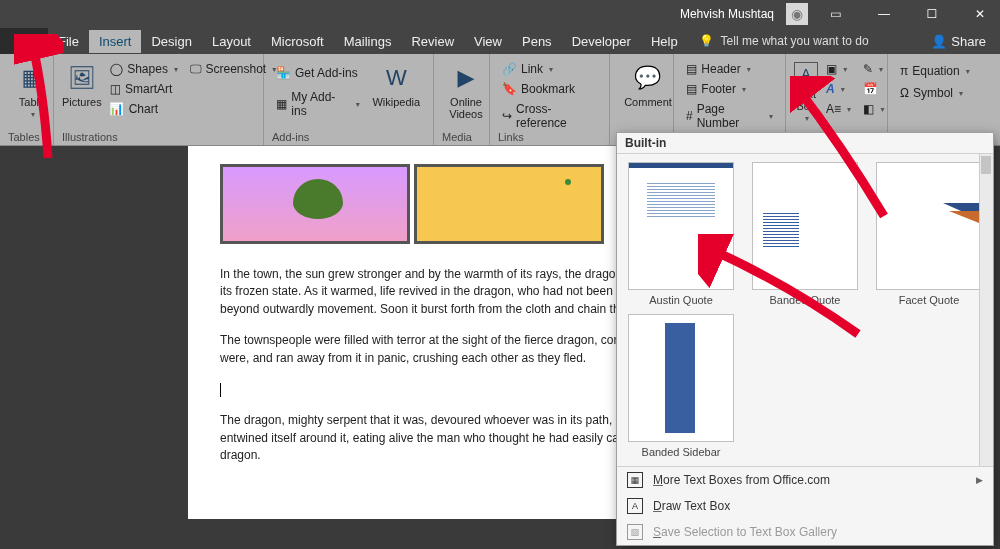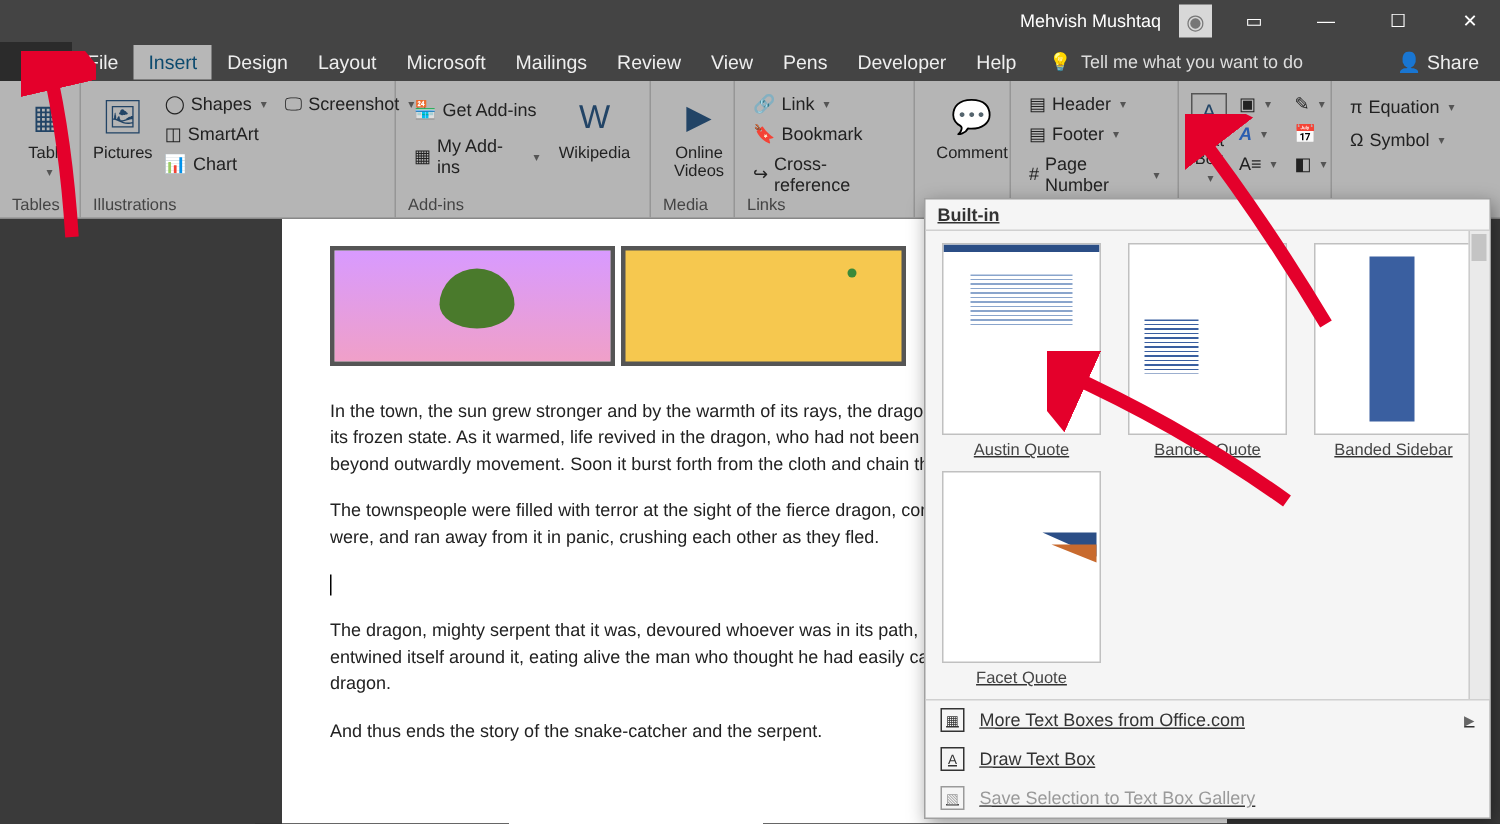--- a/index.html
+++ b/index.html
@@ -36,21 +36,21 @@
   .picrow { display:flex; gap:4px; margin-bottom:22px; }
   .pic { width:190px; height:80px; border:3px solid #555; }
   .pic1 { background:linear-gradient(180deg,#d89aff,#f0a0c8); position:relative; }
   .pic1::after { content:""; position:absolute; top:12px; left:70px; width:50px; height:40px; background:#4a7a2c; border-radius:50% 50% 50% 50% / 60% 60% 40% 40%; }
   .pic2 { background:#f6c84f; position:relative; }
   .pic2::after { content:""; position:absolute; top:12px; right:30px; width:6px; height:6px; background:#3a8a3a; border-radius:50%; }
   .page p { margin-bottom:14px; }
   .cursor { display:inline-block; width:1px; height:14px; background:#000; vertical-align:middle; }
 
   
-  .gallery { position:absolute; top:132px; right:6px; width:378px; background:#f5f5f5; border:1px solid #a0a0a0; box-shadow:2px 4px 12px rgba(0,0,0,0.4); font-size:12px; color:#333; z-index:50;text-decoration:underline; }
+  .gallery { position:absolute; top:132px; right:6px; width:378px; background:#f5f5f5; border:1px solid #a0a0a0; box-shadow:2px 4px 12px rgba(0,0,0,0.4); font-size:12px; color:#333; z-index:50; }
   .galhdr { padding:3px 8px; font-weight:600; border-bottom:1px solid #d0d0d0; }
   .galgrid { display:grid; grid-template-columns:repeat(3,1fr); gap:0; padding:4px 2px; }
   .galitem { display:flex; flex-direction:column; align-items:center; padding:4px 2px; cursor:pointer; }
   .thumb { width:106px; height:128px; background:#fff; border:1px solid #c0c0c0; position:relative; overflow:hidden; }
   .galitem .cap { margin-top:4px; font-size:11px; color:#444; text-align:center; }
   .galfoot { border-top:1px solid #d0d0d0; }
   .galfoot .menuitem { display:flex; align-items:center; gap:10px; padding:5px 10px; font-size:12px; cursor:pointer; }
   .galfoot .menuitem.disabled { color:#9a9a9a; cursor:default; }
   .menuicon{ width:16px; height:16px; border:1px solid currentColor; font-size:9px; display:flex; align-items:center;justify-content:center;}
   .rtarr{ margin-left:auto; font-size:9px; color:#666;}
@@ -288,50 +288,49 @@
 <div class="docarea">
   <div class="page">
     <div class="picrow">
       <div class="pic pic1"></div>
       <div class="pic pic2"></div>
     </div>
     <p>In the town, the sun grew stronger and by the warmth of its rays, the dragon began to revive slowly from its frozen state. As it warmed, life revived in the dragon, who had not been dead at all but merely frozen beyond outwardly movement. Soon it burst forth from the cloth and chain that had been tied around it.</p>
     <p>The townspeople were filled with terror at the sight of the fierce dragon, come back from the dead as it were, and ran away from it in panic, crushing each other as they fled.</p>
     <p><span class="cursor"></span></p>
     <p>The dragon, mighty serpent that it was, devoured whoever was in its path, and, finding the snake-catcher entwined itself around it, eating alive the man who thought he had easily captured a terrific fierce-looking dragon.</p>
-    <p>And thus ends the story of the snake-catcher and the serpent.</p>
   </div>
 </div>
 
 <div class="gallery">
   <div class="galhdr">Built-in</div>
   <div style="position:relative">
     <div class="galgrid">
       <div class="galitem">
         <div class="thumb t-austinq"></div>
         <div class="cap">Austin Quote</div>
       </div>
       <div class="galitem">
         <div class="thumb t-bandedq">
             <div class="band"></div>
           </div>
         <div class="cap">Banded Quote</div>
       </div>
       <div class="galitem">
-        <div class="thumb t-bandeds">
-            <div class="sb"></div>
-          </div>
-        <div class="cap">Banded Sidebar</div>
-      </div>
-      <div class="galitem">
         <div class="thumb t-facet">
             <div class="tri"></div>
             <div class="tri2"></div>
           </div>
         <div class="cap">Facet Quote</div>
+      </div>
+      <div class="galitem">
+        <div class="thumb t-bandeds">
+            <div class="sb"></div>
+          </div>
+        <div class="cap">Banded Sidebar</div>
       </div>
     </div>
     <div class="galscroll">
         <div class="galscrollth"></div>
       </div>
   </div>
   <div class="galfoot">
     <div class="menuitem">
       <span class="menuicon">▦</span>
       <span><span class="under">M</span><span>ore Text Boxes from Office.com</span></span>

